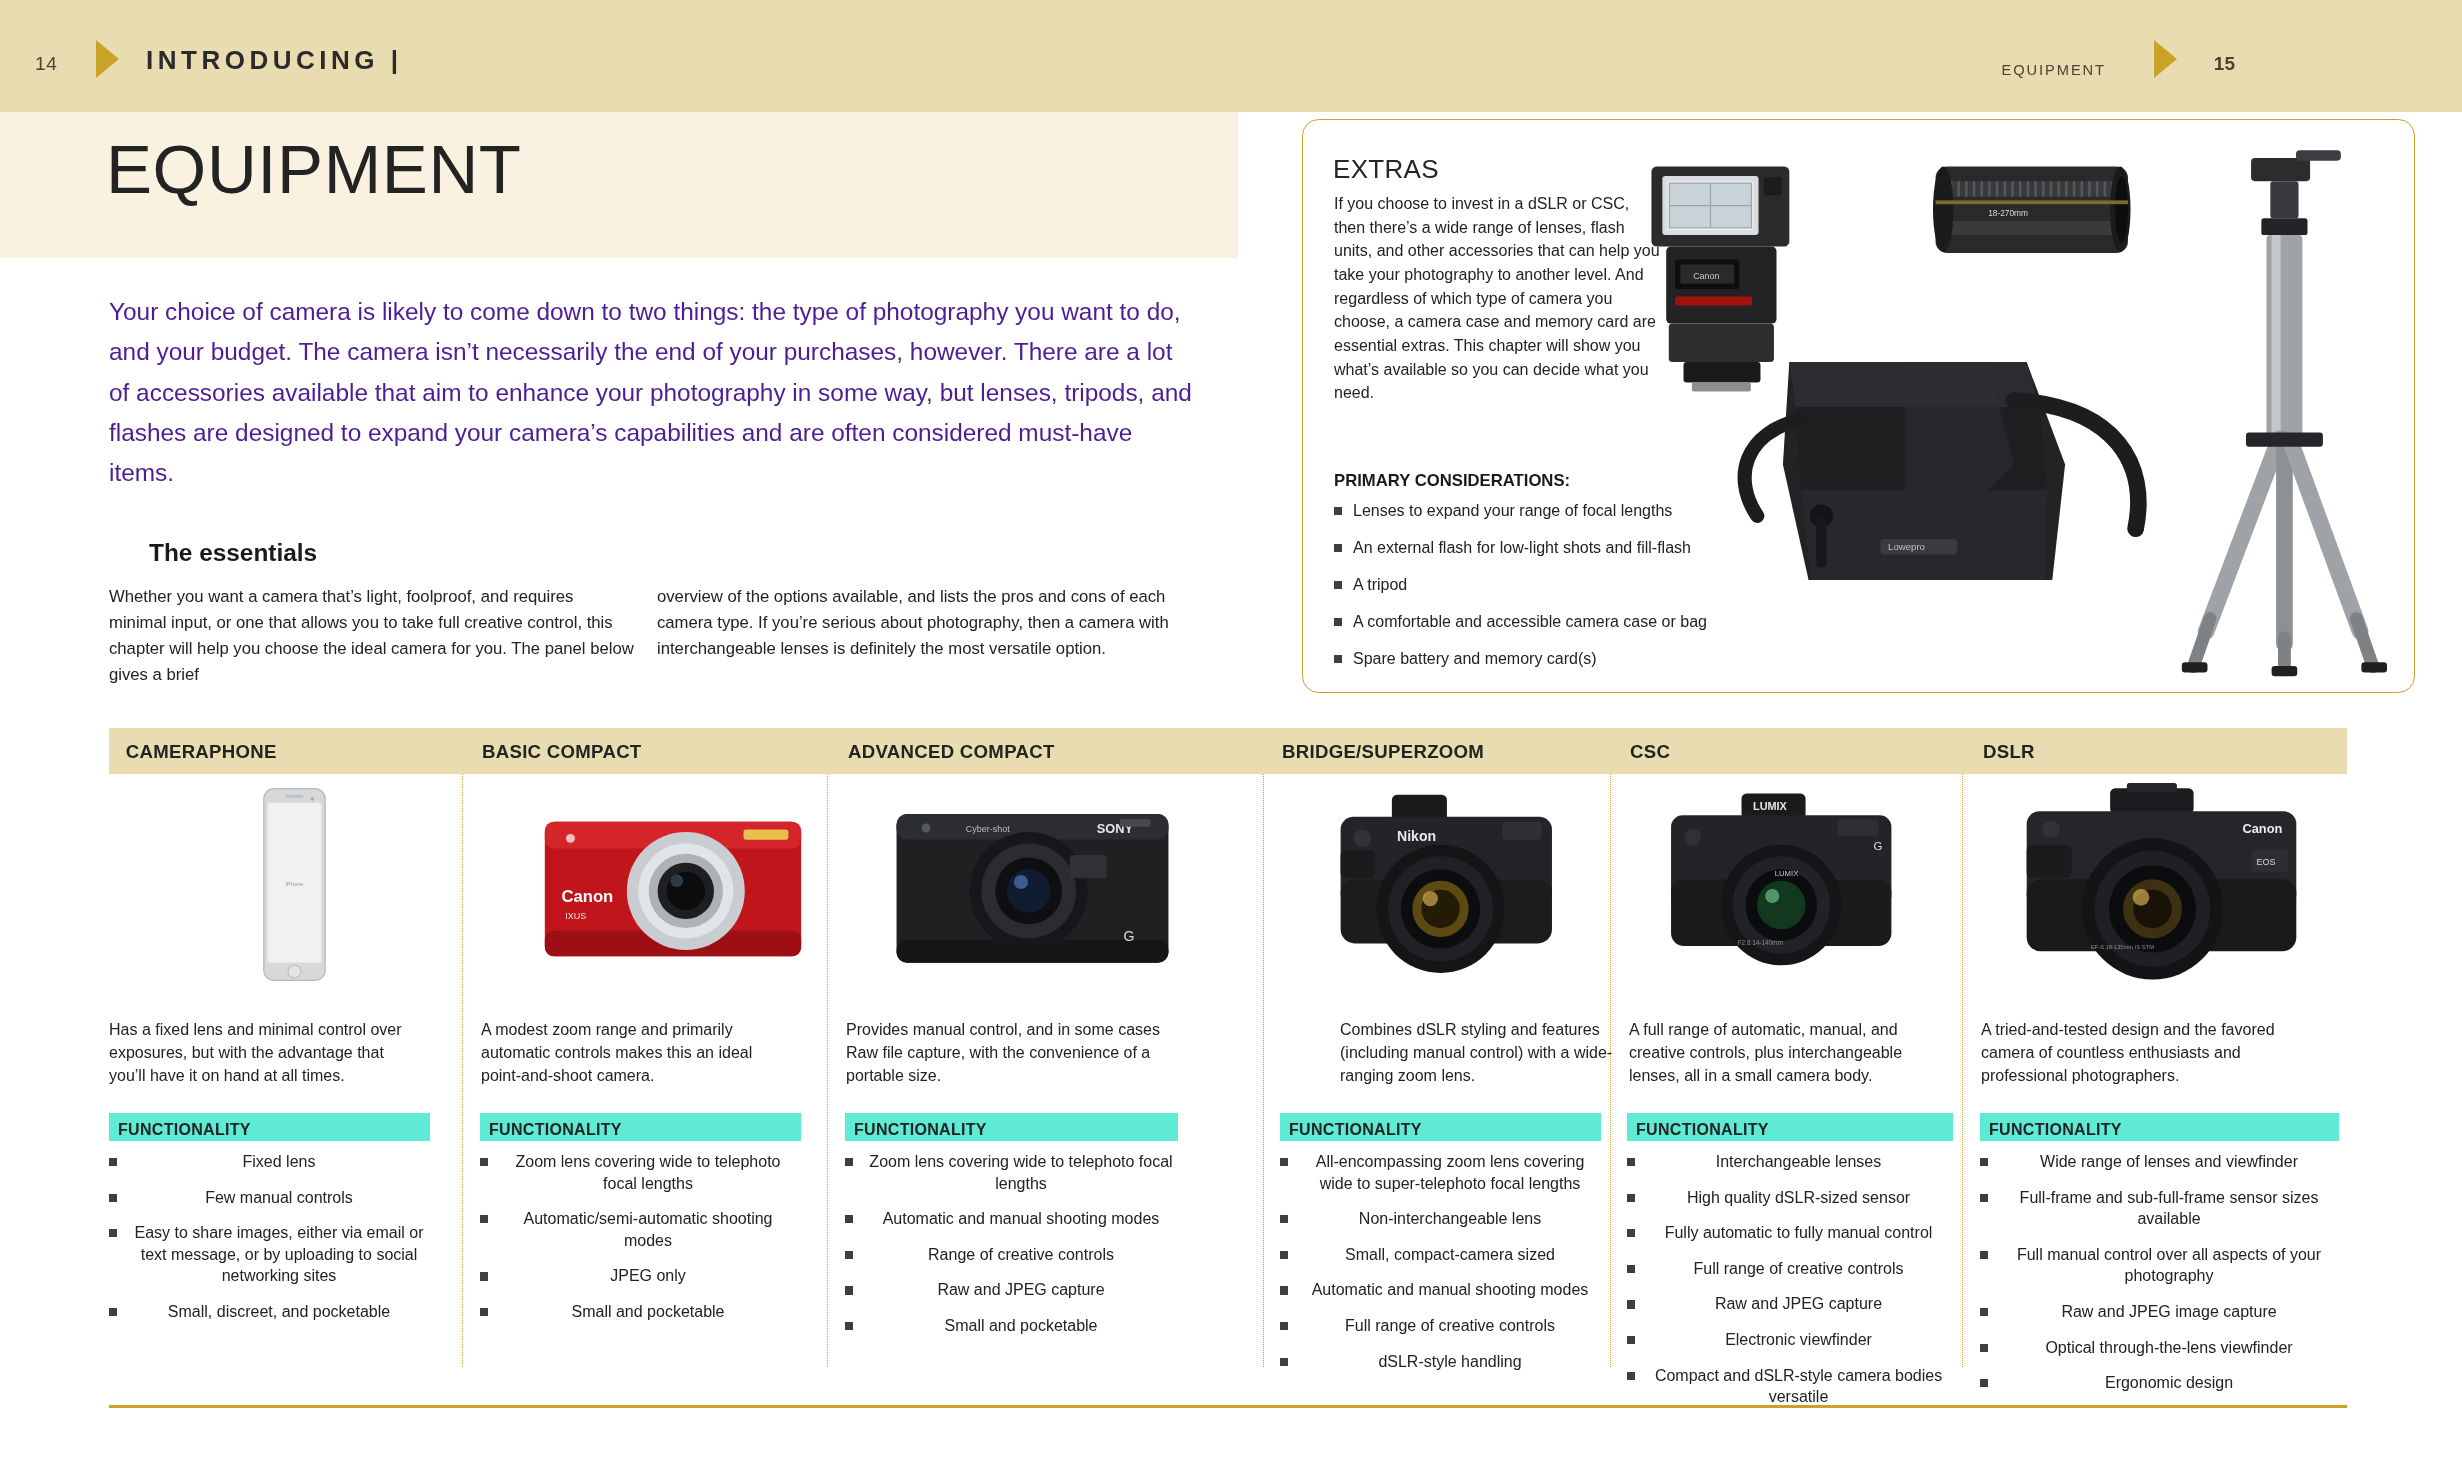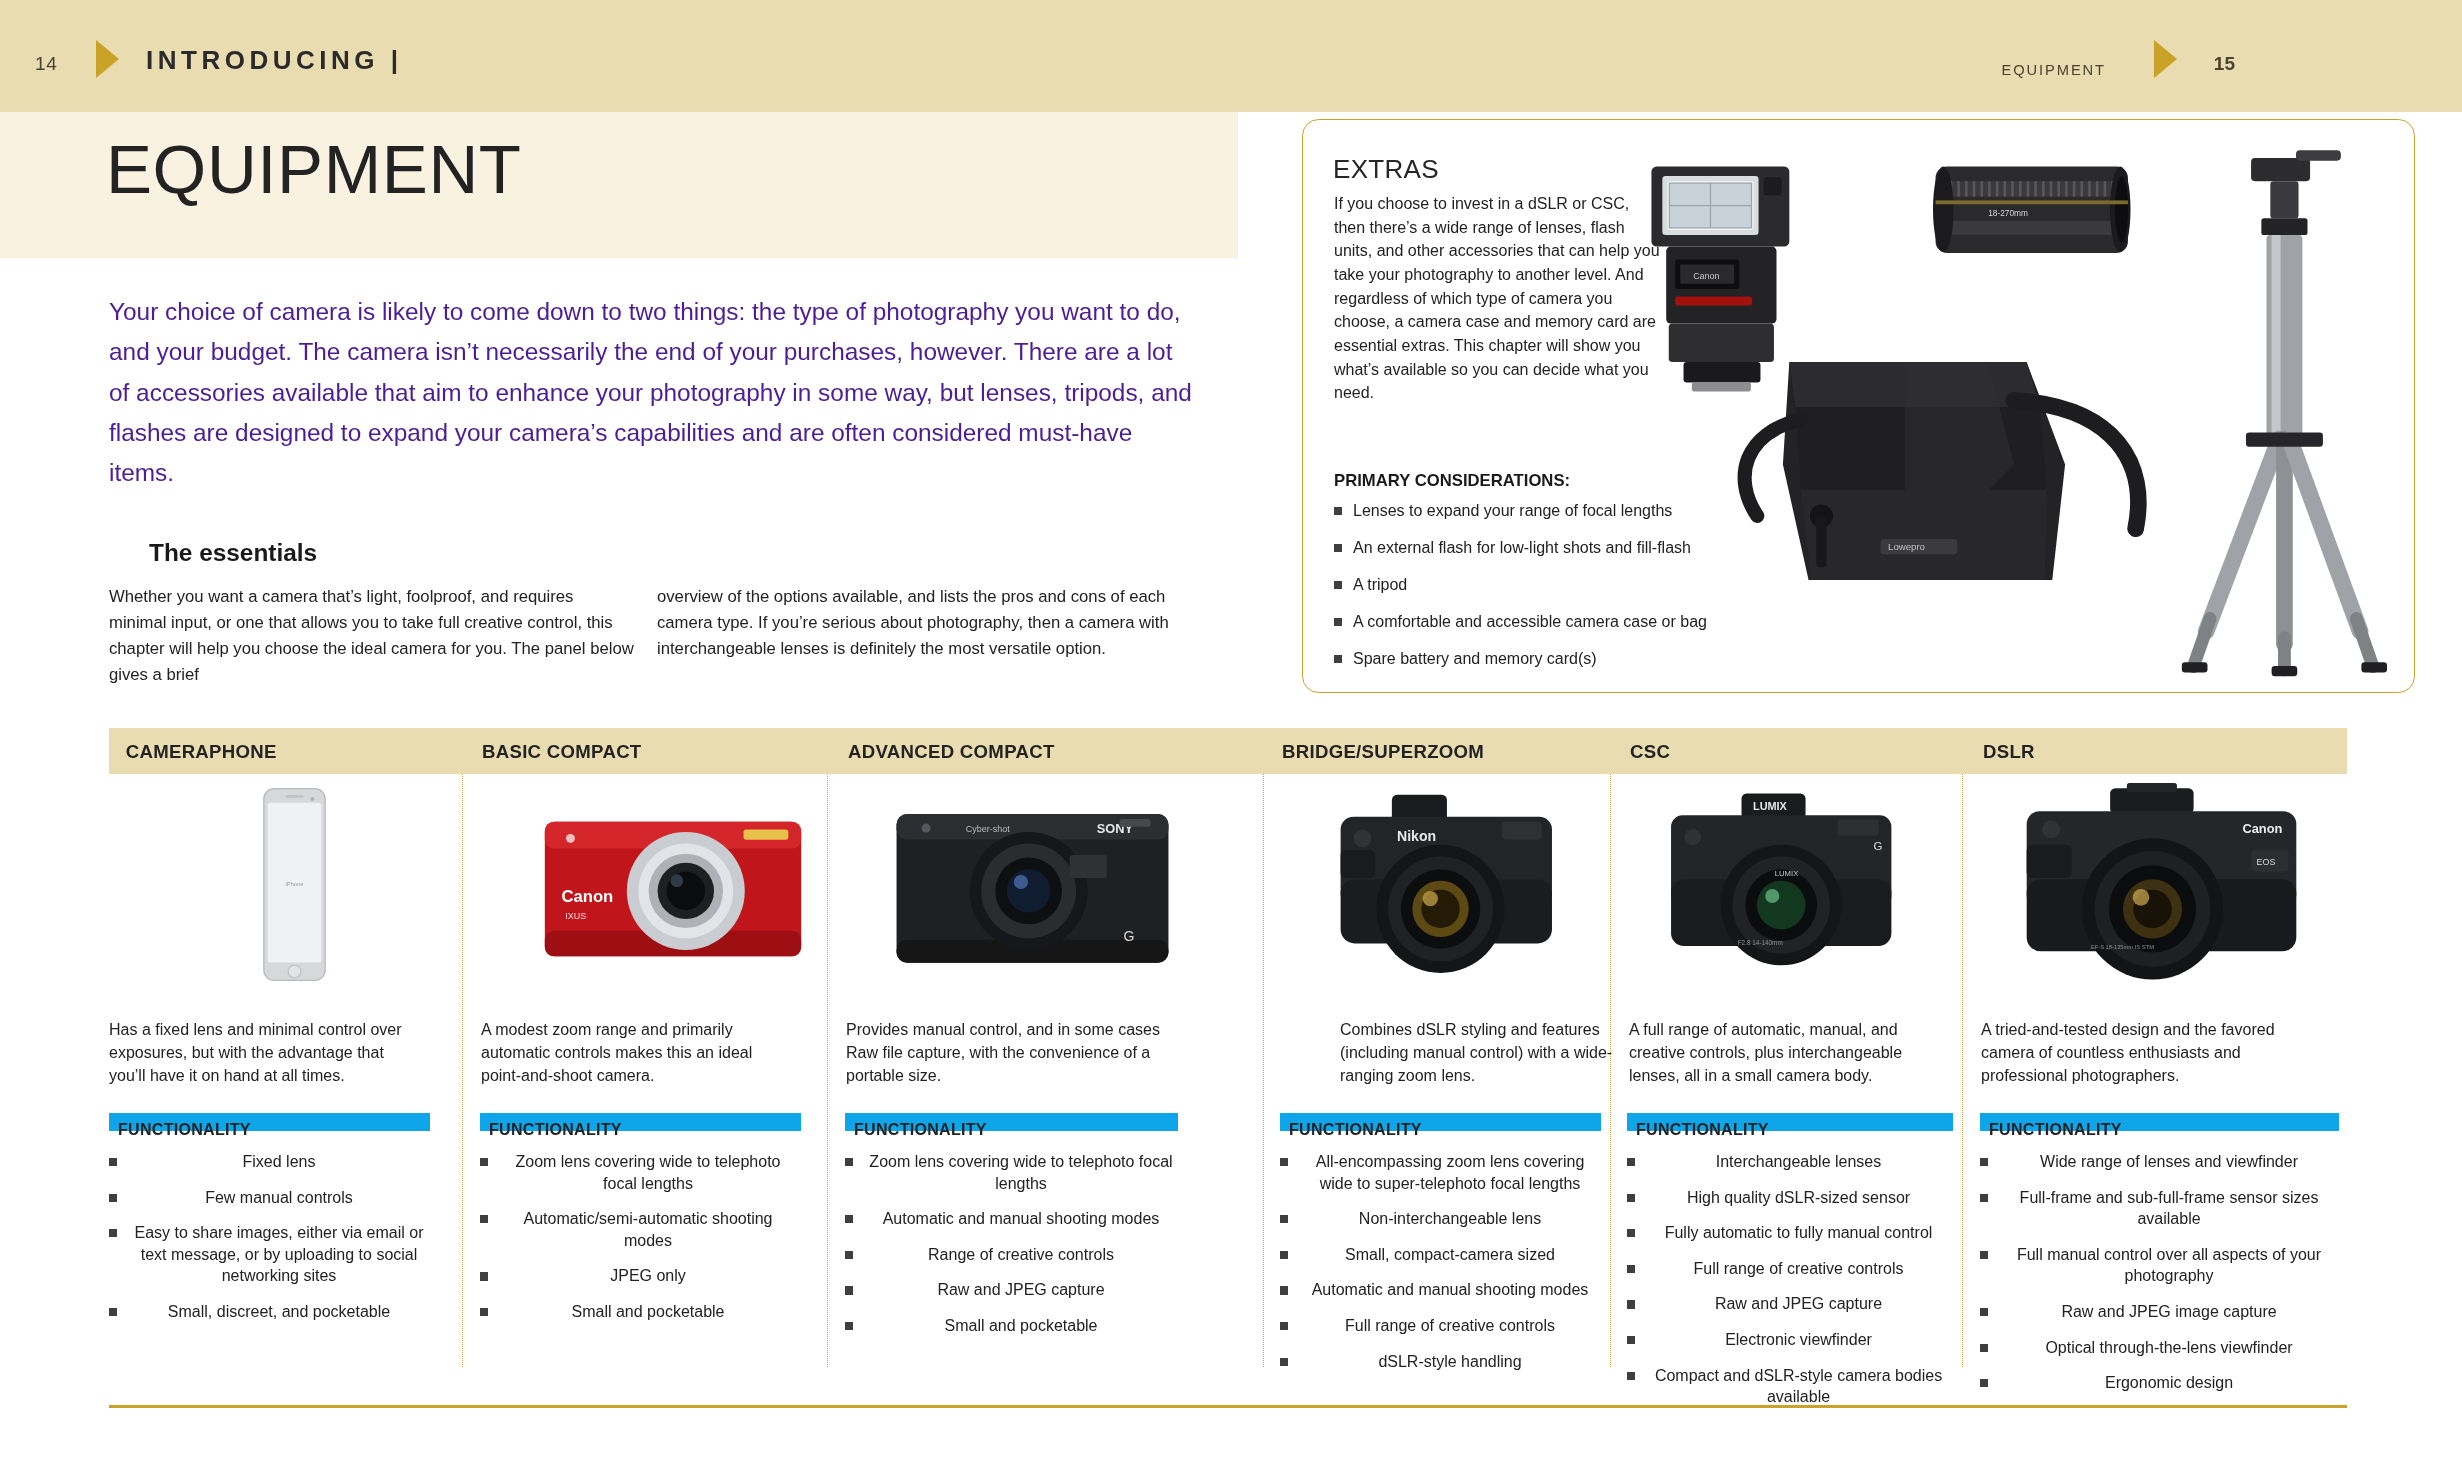--- a/index.html
+++ b/index.html
@@ -240,22 +240,22 @@
   }
   .col-desc {
     position: absolute;
     top: 911px;
     font-size: 16px;
     line-height: 1.45;
     color: #222;
   }
   .func-bar {
     position: absolute;
-    height: 18px;
-    background: #0ea5e9;
+    height: 28px;
+    background: #5eead4;
   }
   .func-bar span {
     position: absolute;
     left: 9px; top: 8.3px;
     font-size: 16px;
     font-weight: bold;
     letter-spacing: 0.3px;
     color: #232323;
   }
   .func-list {
@@ -579,21 +579,21 @@
     <li>dSLR-style handling</li>
   </ul>
 
   <ul class="func-list" style="left:1518px; width:324px; top:423px;">
     <li>Interchangeable lenses</li>
     <li>High quality dSLR-sized sensor</li>
     <li>Fully automatic to fully manual control</li>
     <li>Full range of creative controls</li>
     <li>Raw and JPEG capture</li>
     <li>Electronic viewfinder</li>
-    <li>Compact and dSLR-style camera bodies available</li>
+    <li>Compact and dSLR-style camera bodies versatile</li>
   </ul>
 
   <ul class="func-list" style="left:1871px; width:359px; top:423px;">
     <li>Wide range of lenses and viewfinder</li>
     <li>Full-frame and sub-full-frame sensor sizes available</li>
     <li>Full manual control over all aspects of your photography</li>
     <li>Raw and JPEG image capture</li>
     <li>Optical through-the-lens viewfinder</li>
     <li>Ergonomic design</li>
   </ul>

